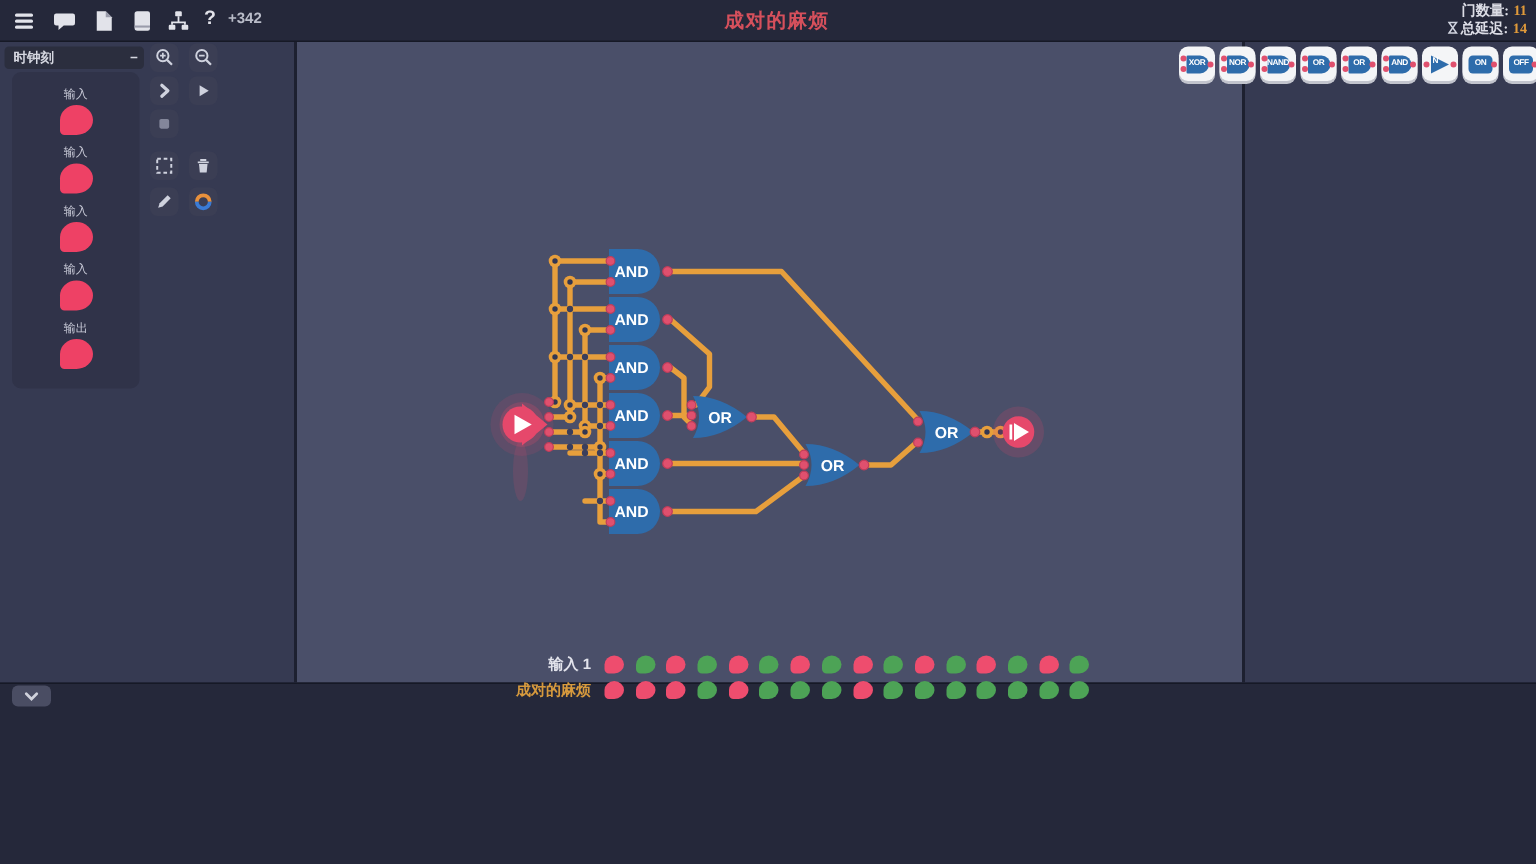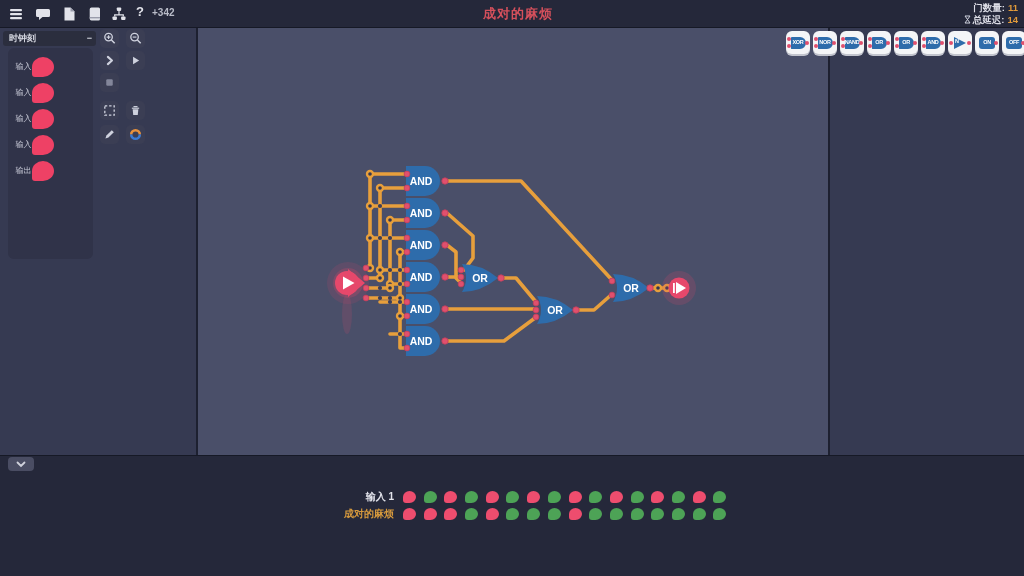--- a/index.html
+++ b/index.html
@@ -15,48 +15,48 @@
     background-position:0 0,28px 14px;
   }
   #topbar{left:0;top:0;width:1024px;height:27px;background:#25283a;border-bottom:1px solid #161926;z-index:30;}
   #bottombar{left:0;top:455px;width:1024px;height:121px;background:#25283a;border-top:1px solid #161926;z-index:20;}
   #leftcol{left:0;top:27px;width:196px;height:428px;background:#363a52;}
   #rightcol{830px;left:830px;top:27px;width:194px;height:428px;background:#363a52;}
   #canvas{left:196px;top:27px;width:630px;height:428px;background:#4a4f69;border-left:2px solid #1d2030;border-right:2px solid #1d2030;}
   .tb-icon{position:absolute;top:6px;width:16px;height:16px;cursor:pointer;}
   #title{left:0;right:0;top:5px;text-align:center;font-size:13px;font-weight:bold;color:#d6505c;letter-spacing:1px;padding-left:12px;}
   #plus255{left:152px;top:7px;font-size:10px;color:#b9bcc8;font-weight:bold;}
-  #stats{right:6px;top:2px;text-align:right;font-size:9.5px;font-weight:bold;line-height:12px;color:#dcdde6;}
+  #stats{right:6px;top:2px;text-align:right;font-size:9.5px;font-weight:bold;line-height:12px;color:#dcdde6;font-family:Liberation Serif, serif;}
   #stats .num{color:#e09a3a;margin-left:3px;}
   #stats .hg{display:inline-block;vertical-align:-1px;margin-right:2px;}
   
   #clock-header{left:3px;top:31px;width:93px;height:15px;background:#2b2e3e;border-radius:3px;
     font-size:9px;font-weight:bold;color:#d5d7e0;line-height:15px;padding:0 6px;box-sizing:border-box;z-index:5;}
   #clock-collapse{position:absolute;right:4px;top:0;cursor:pointer;color:#d5d7e0;}
   #clock-box{left:8px;top:48px;width:85px;height:211px;background:#303349;border-radius:6px;z-index:4;
     display:flex;flex-direction:column;align-items:center;padding-top:9px;box-sizing:border-box;}
-  .clock-item{width:70px;display:flex;flex-direction:row;align-items:center;margin-bottom:6px;cursor:pointer;}
+  .clock-item{width:70px;display:flex;flex-direction:column;align-items:center;margin-bottom:6px;cursor:pointer;}
   .clock-item .ci-label{font-size:8px;color:#c9cbd8;margin-bottom:2px;}
   .blob-big{width:22px;height:20px;background:#ee4165;border-radius:50% 50% 50% 3px;}
   
   .tool-btn{position:absolute;width:19px;height:19px;background:#3b3e54;border-radius:5px;cursor:pointer;
     display:flex;align-items:center;justify-content:center;}
   
   .pal-btn{position:absolute;top:31px;width:24px;height:23px;background:#f4f5f7;border-radius:6px;
     box-shadow:0 2px 0 #c2c4cd;cursor:pointer;display:flex;align-items:center;justify-content:center;z-index:40;}
   .pgate{position:relative;width:15px;height:12px;background:#2e6cab;border-radius:1px 7px 7px 1px;
     display:flex;align-items:center;justify-content:center;}
   .pswitch{position:relative;width:16px;height:12px;background:#2e6cab;border-radius:3px;
     display:flex;align-items:center;justify-content:center;}
   .pnot{position:relative;width:0;height:0;border-left:12px solid #2e6cab;border-top:6px solid transparent;border-bottom:6px solid transparent;}
   .pnot .plab{position:absolute;left:-11px;top:-4px;}
   .plab{font-size:5.5px;font-weight:bold;color:#fff;letter-spacing:-0.3px;line-height:1;}
   .ppin{position:absolute;width:4px;height:4px;border-radius:50%;background:#e0506e;}
   
-  #tt-rows{left:330px;top:488px;}
+  #tt-rows{left:330px;top:434px;}
   .tt-row{display:flex;align-items:center;height:17.2px;}
   .tt-label{width:64px;text-align:right;font-size:10px;font-weight:bold;color:#e3e4ec;margin-right:9px;white-space:nowrap;}
   .tt-accent{color:#d79a3d;}
   .tt-cells{display:flex;gap:7.7px;}
   .blob{width:13px;height:12px;border-radius:50% 50% 50% 3px;}
   .blob-red{background:#ee4d6e;}
   .blob-green{background:#4da356;}
   #collapse-btn{left:8px;top:457px;width:26px;height:14px;background:#4a4d63;border-radius:4px;cursor:pointer;
     display:flex;align-items:center;justify-content:center;z-index:25;}
   svg{display:block;}

